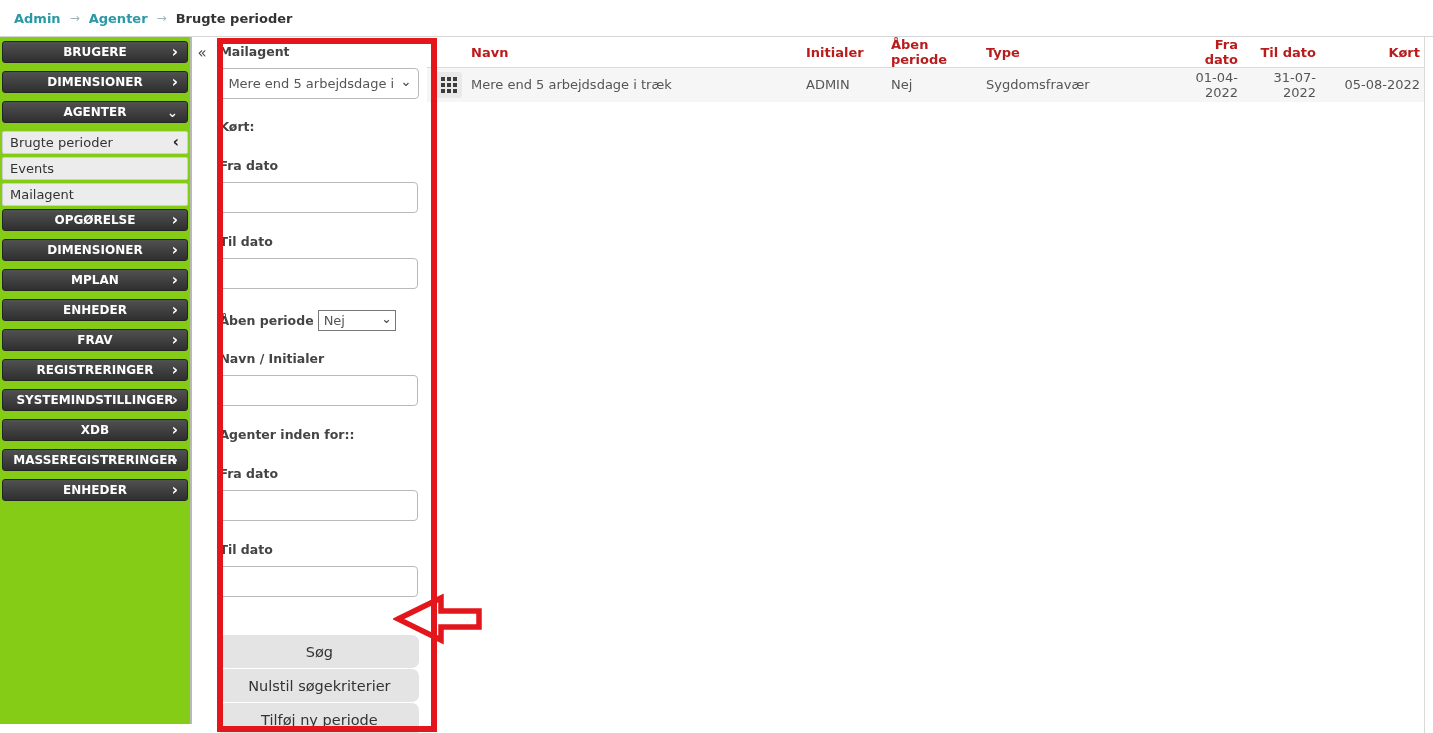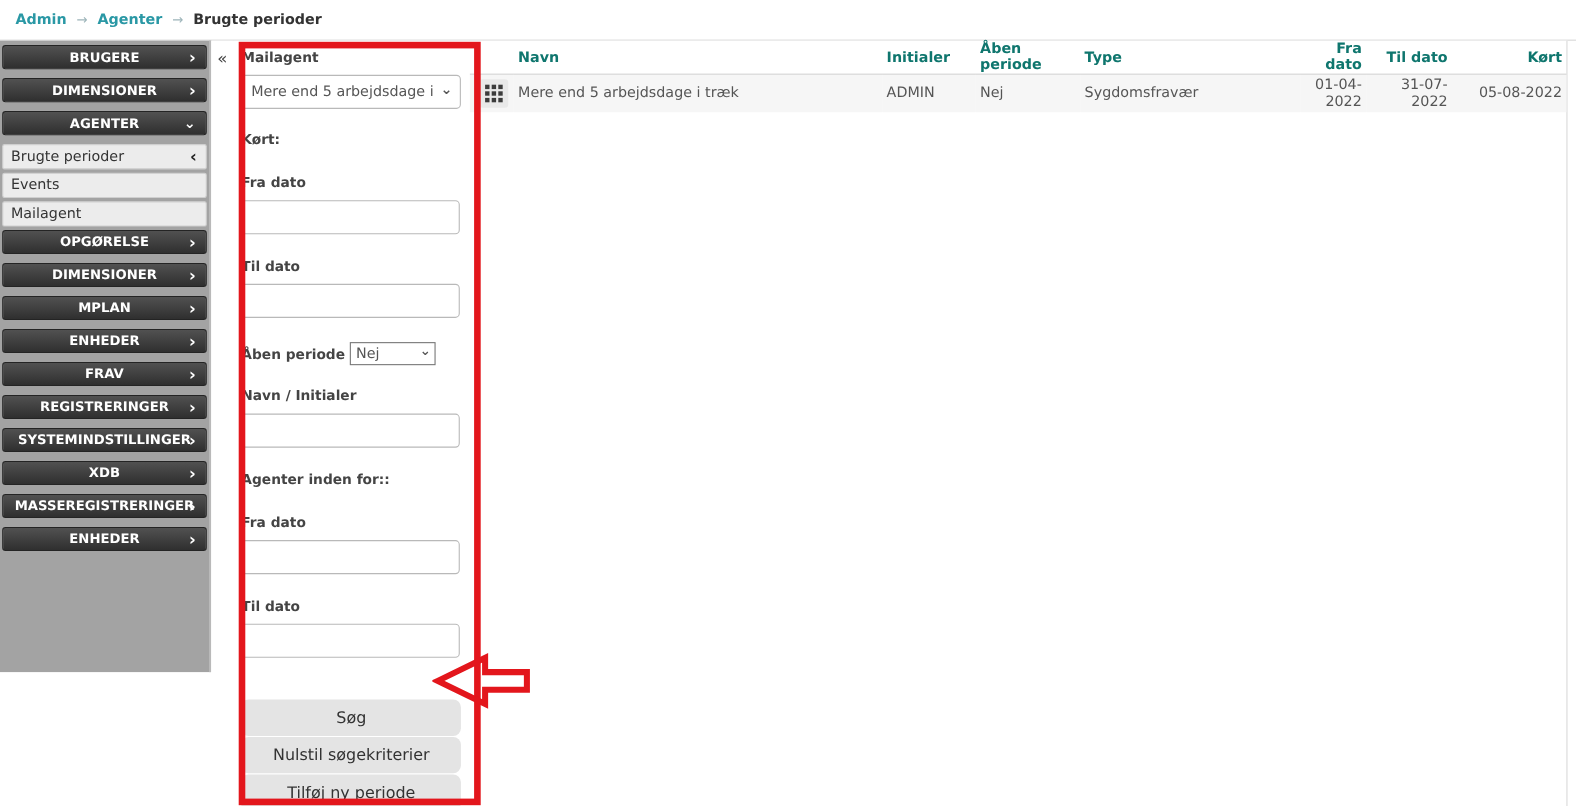--- a/index.html
+++ b/index.html
@@ -11,22 +11,22 @@
     border-bottom:1px solid #d6d6d6; background:#fff; font-size:13px; }
   .crumb { color:#2a98a5; font-weight:bold; margin-right:9px; cursor:pointer; }
   .crumb.link-2 { text-decoration:underline; }
   .crumb.current { color:#333; text-decoration:none; cursor:default; }
   .crumb-sep { color:#9fb6bb; margin-right:9px; font-size:12px; }
 
   
   .main { display:flex; height:696px; }
 
   
-  .sidebar { width:197px; background:#a3a3a3; border-right:2px solid #b9b9b9;
-    height:574px; padding:4px 1px 4px 1px; }
+  .sidebar { width:197px; background:#84cc16; border-right:2px solid #b9b9b9;
+    height:687px; padding:4px 1px 4px 1px; }
   .nav-section { height:22px; margin:0 1px 8px 1px; border-radius:3px;
     background:linear-gradient(#515151,#2f2f2f); border:1px solid #242424;
     color:#fff; font-weight:bold; font-size:12px; display:flex; align-items:center;
     justify-content:center; position:relative; cursor:pointer; }
   .nav-section .chev { position:absolute; right:9px; color:#fff; font-weight:bold; }
   .nav-sub { height:23px; margin:0 1px 3px 1px; border-radius:2px;
     background:#ececec; border:1px solid #cfcfcf; color:#333; font-size:13px;
     display:flex; align-items:center; padding-left:7px; position:relative; cursor:pointer; }
   .nav-sub .chev { position:absolute; right:8px; color:#222; font-weight:bold; }
   .chev { font-size:15px; line-height:1; }
@@ -59,21 +59,21 @@
     color:#555; pointer-events:none; font-weight:bold; }
   .gap-sm { margin-bottom:24px; }
   .btn-stack { margin-top:17px; width:200px; }
   .f-btn { width:200px; height:33px; background:#e4e4e4; border:none; border-radius:7px;
     font-size:14.5px; color:#333; margin-bottom:1px; cursor:pointer;
     font-family:"DejaVu Sans","Liberation Sans",sans-serif; }
 
   
   .table-area { flex:1; background:#fff; border-right:1px solid #d9d9d9; margin-right:8px; }
   table { border-collapse:collapse; width:100%; table-layout:fixed; }
-  th { font-size:13px; font-weight:bold; color:#0f766e; text-align:left;
+  th { font-size:13px; font-weight:bold; color:#b91c1c; text-align:left;
     height:29px; border-bottom:1px solid #dcdcdc; padding:0 4px; }
   td { font-size:13px; color:#555; height:34px; padding:0 4px; }
   tbody tr { background:#f6f6f6; cursor:pointer; }
   .col-icon { width:40px; }
   .col-0 { width:335px; } .col-1 { width:85px; } .col-2 { width:95px; }
   .col-3 { width:200px; } .col-4 { width:60px; } .col-5 { width:78px; }
   .col-6 { width:104px; }
   th.num, td.num { text-align:right; }
   .grid-icon { width:26px; height:26px; background:#e9e9e9; border-radius:3px;
     display:grid; grid-template-columns:repeat(3,4px); grid-template-rows:repeat(3,4px);

